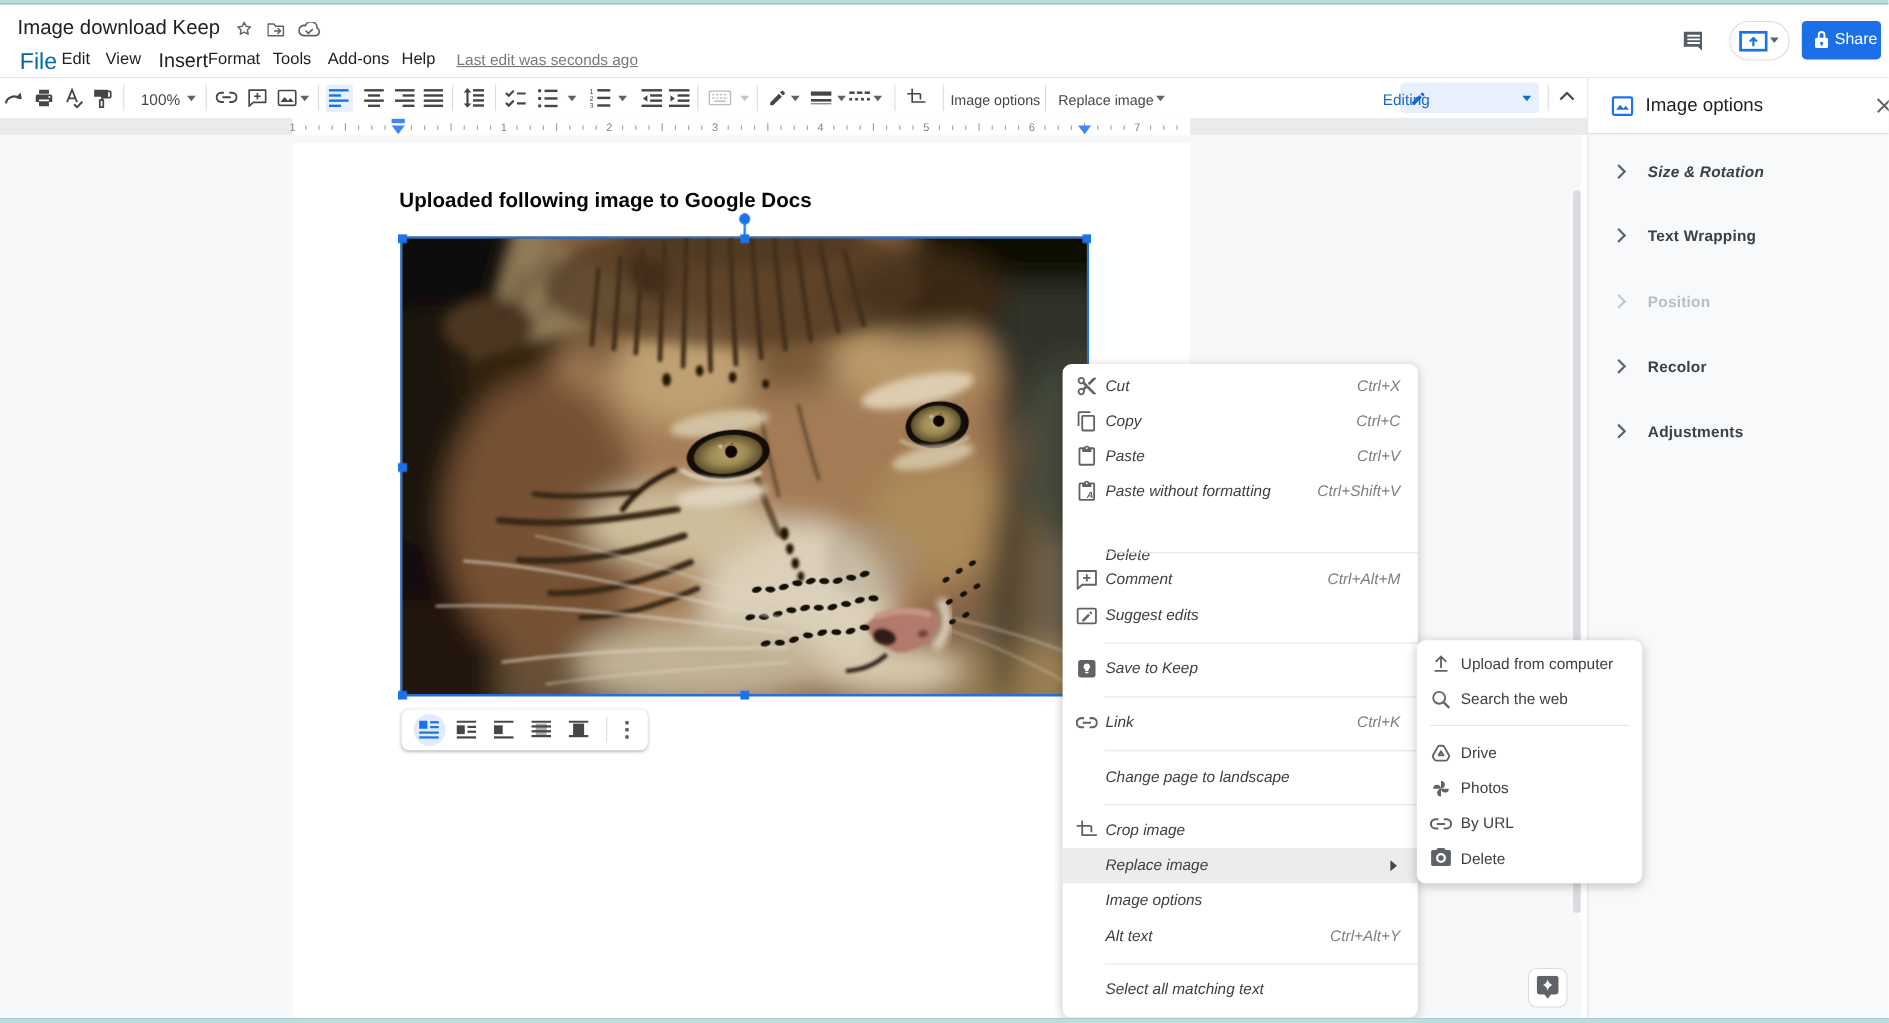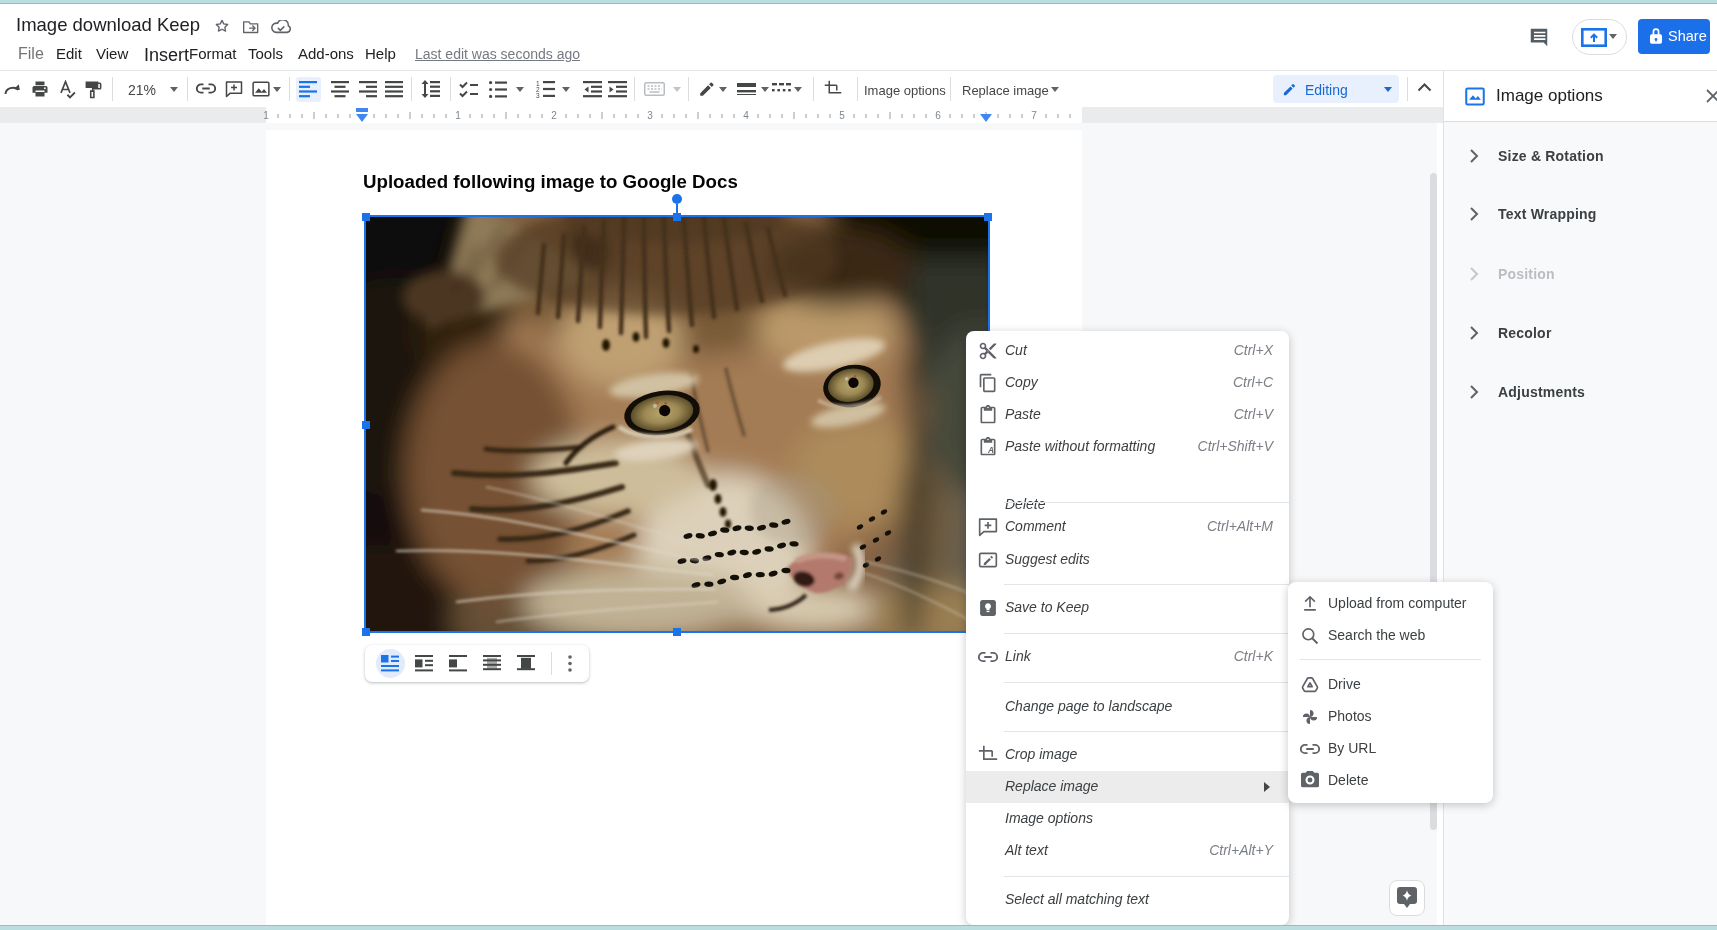--- a/index.html
+++ b/index.html
@@ -24,21 +24,21 @@
     </svg>
   <svg class="abs" style="left:243px;top:19px;" width="16" height="15" viewBox="0 0 24 22" fill="none" stroke="#5f6368" stroke-width="2">
       <path d="M1 4 h8 l2 3 h11 v13 h-21 z" stroke-linejoin="round"></path>
       <path d="M10 13.5h7M14.5 10l3.5 3.5-3.5 3.5" stroke-linecap="round"></path>
     </svg>
   <svg class="abs" style="left:271px;top:20px;" width="20" height="14" viewBox="0 0 26 18" fill="none" stroke="#5f6368" stroke-width="2">
       <path d="M7 16 a6 6 0 1 1 1.6-11.8 A7.2 7.2 0 0 1 22.5 7.3 A4.6 4.6 0 0 1 21 16 z" stroke-linejoin="round"></path>
       <path d="M9.5 10.8l2.6 2.6 4.6-4.6" stroke-linecap="round"></path>
     </svg>
 
-  <div class="abs" style="left:18px;top:45px;font-size:16px;color:#737373;">File</div>
+  <div class="abs" style="left:18px;top:45px;font-size:21px;color:#0369a1;">File</div>
   <div class="abs" style="left:56px;top:45px;font-size:15px;color:#202124;">Edit</div>
   <div class="abs" style="left:96px;top:45px;font-size:15px;color:#202124;">View</div>
   <div class="abs" style="left:144px;top:45px;font-size:18px;color:#202124;">Insert</div>
   <div class="abs" style="left:189px;top:45px;font-size:15px;color:#202124;">Format</div>
   <div class="abs" style="left:248px;top:45px;font-size:15px;color:#202124;">Tools</div>
   <div class="abs" style="left:298px;top:45px;font-size:15px;color:#202124;">Add-ons</div>
   <div class="abs" style="left:365px;top:45px;font-size:15px;color:#202124;">Help</div>
   <div class="abs" style="left:415px;top:46px;font-size:14px;color:#757a80;text-decoration:underline;">Last edit was seconds ago</div>
 
   <svg class="abs" style="left:1528px;top:26px;" width="22" height="22" viewBox="0 0 24 24" fill="#545d66">
@@ -67,21 +67,21 @@
     </svg>
   <svg class="abs" style="left:58px;top:80px;" width="18" height="19" viewBox="0 0 24 25" fill="none" stroke="#444746">
       <path d="M4 17L10 2l6 15 M6.2 12.5h7.6" stroke-width="2.2"></path>
       <path d="M12.5 19.5l3.5 3.5 6.5-6.5" stroke-width="2.4"></path>
     </svg>
   <svg class="abs" style="left:84px;top:80px;" width="19" height="19" viewBox="0 0 24 24" fill="#444746">
       <path d="M3 3h14v6H3z M17 4h3a1 1 0 0 1 1 1v5a1 1 0 0 1-1 1h-9v3h-1.5 M9.5 14h3v8h-4v-8z" stroke="#444746" stroke-width="2" fill="none"></path>
       <path d="M3 3h14v6H3z"></path>
     </svg>
   <div class="abs vdiv" style="left:112px;top:77px;height:24px;"></div>
-  <div class="abs" style="left:128px;top:82px;font-size:14px;color:#444746;">21%</div>
+  <div class="abs" style="left:128px;top:82px;font-size:14px;color:#444746;">100%</div>
   <div class="abs" style="left:170px;top:87px;width:0;height:0;border:4px solid transparent;border-top:5px solid #5f6368;"></div>
   <div class="abs vdiv" style="left:187px;top:77px;height:24px;"></div>
   <svg class="abs" style="left:196px;top:82px;" width="20" height="13" viewBox="0 0 24 14" fill="none" stroke="#444746" stroke-width="2.2">
       <path d="M9 2H6a5 5 0 0 0 0 10h3 M15 2h3a5 5 0 0 1 0 10h-3 M7.5 7h9"></path>
     </svg>
   <svg class="abs" style="left:225px;top:80px;" width="18" height="18" viewBox="0 0 24 24" fill="none" stroke="#444746" stroke-width="2">
       <path d="M2 2.5h20v15H7l-5 4.5z" stroke-linejoin="round"></path>
       <path d="M12 6v8 M8 10h8"></path>
     </svg>
   <svg class="abs" style="left:252px;top:81px;" width="18" height="16" viewBox="0 0 24 21" fill="none" stroke="#444746" stroke-width="2">
@@ -197,21 +197,21 @@
   <div class="abs vdiv" style="left:857px;top:77px;height:24px;"></div>
   <div class="abs" style="left:864px;top:83px;font-size:13px;color:#444746;">Image options</div>
   <div class="abs vdiv" style="left:950px;top:77px;height:24px;"></div>
   <div class="abs" style="left:962px;top:83px;font-size:13px;color:#444746;">Replace image</div>
   <div class="abs" style="left:1051px;top:87px;width:0;height:0;border:4px solid transparent;border-top:5px solid #5f6368;"></div>
   <div class="abs" style="left:1273px;top:75px;width:126px;height:28px;background:#e8f0fe;border-radius:4px;"></div>
   <svg class="abs" style="left:1282px;top:82px;" width="15" height="15" viewBox="0 0 24 24" fill="#1967d2">
       <path d="M3 17.5V21h3.5L17 10.5 13.5 7z"></path>
       <path d="M14.8 5.6l3.6 3.6 2-2a1.2 1.2 0 0 0 0-1.7l-1.9-1.9a1.2 1.2 0 0 0-1.7 0z"></path>
     </svg>
-  <div class="abs" style="left:1305px;top:82px;font-size:14px;color:#1967d2;">Editing</div>
+  <div class="abs" style="left:1257px;top:82px;font-size:14px;color:#1967d2;">Editing</div>
   <div class="abs" style="left:1384px;top:87px;width:0;height:0;border:4px solid transparent;border-top:5px solid #1967d2;"></div>
   <div class="abs vdiv" style="left:1407px;top:77px;height:24px;"></div>
   <svg class="abs" style="left:1417px;top:83px;" width="15" height="9" viewBox="0 0 15 9" fill="none" stroke="#444746" stroke-width="2">
       <path d="M1.5 7.5L7.5 1.5l6 6"></path>
     </svg>
 
   <svg class="abs" style="left:0;top:107px;" width="1717" height="16" id="rulersvg">
     <rect x="0" y="0" width="1717" height="16" fill="#e9ebec"></rect>
     <rect x="266" y="0" width="816" height="16" fill="#ffffff"></rect>
     <g fill="#9aa0a6">
@@ -687,21 +687,21 @@
       </svg>
     <div class="abs" style="left:52px;top:15px;font-size:17px;color:#202124;">Image options</div>
     <svg class="abs" style="left:262px;top:18px;" width="14" height="14" viewBox="0 0 14 14" stroke="#5f6368" stroke-width="1.8">
         <path d="M1 1l12 12M13 1L1 13"></path>
       </svg>
     <style>
       .sbrow { position:absolute; left:0; width:274px; height:24px; }
       .sbrow .lbl { position:absolute; left:54px; top:3px; font-size:14px; font-weight:bold; color:#3c4043; letter-spacing:.2px; }
       .sbrow svg { position:absolute; left:22px; top:3px; }
     </style>
-    <div class="sbrow" style="top:74px;">
+    <div class="sbrow" style="top:74px;font-style:italic;">
         <svg width="16" height="16" viewBox="0 0 16 16" fill="none" stroke="#5f6368" stroke-width="2">
           <path d="M5 2l6 6-6 6"></path>
         </svg>
         <span class="lbl">Size &amp; Rotation</span>
       </div>
     <div class="sbrow" style="top:132px;">
         <svg width="16" height="16" viewBox="0 0 16 16" fill="none" stroke="#5f6368" stroke-width="2">
           <path d="M5 2l6 6-6 6"></path>
         </svg>
         <span class="lbl">Text Wrapping</span>

